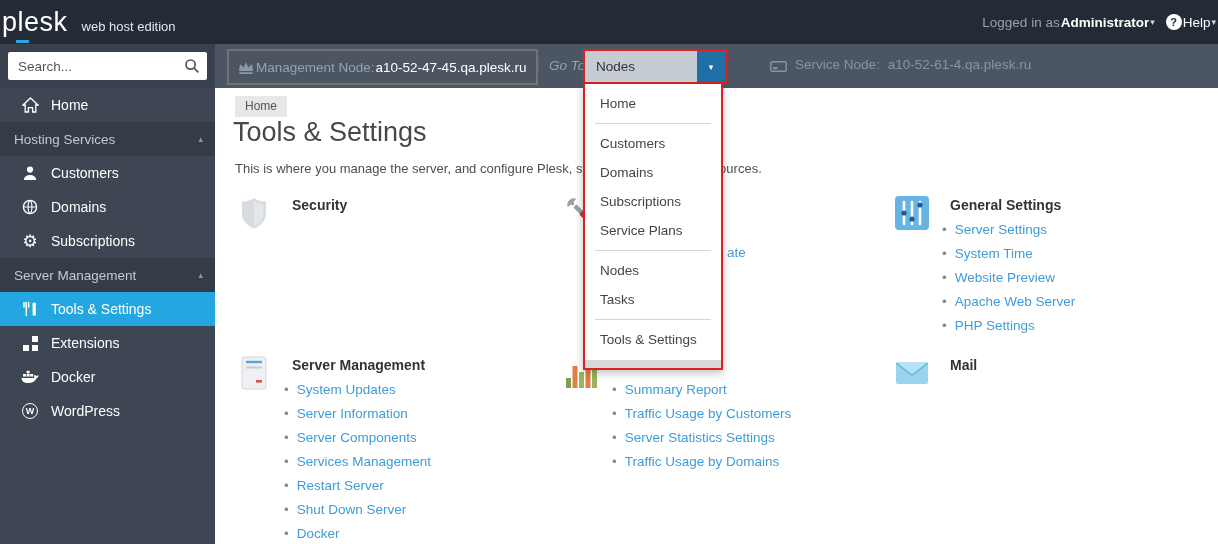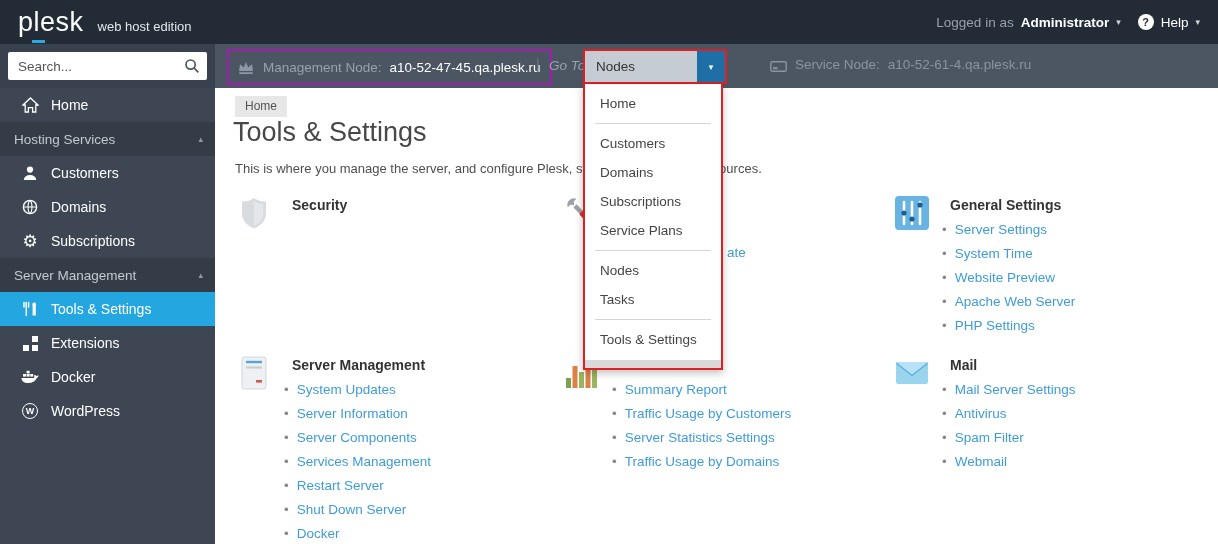--- a/index.html
+++ b/index.html
@@ -2,45 +2,45 @@
 <html><head>
 <meta charset="utf-8">
 <style>
   * { margin:0; padding:0; box-sizing:border-box; }
   html,body { background:#fff; }
   body { font-family:"Liberation Sans","DejaVu Sans",sans-serif; }
   #screen { position:relative; width:1218px; height:544px; overflow:hidden; background:#fff; }
 
   
   .topbar { position:absolute; left:0; top:0; width:1218px; height:44px; background:#222b36;
-            display:flex; align-items:center; justify-content:space-between; padding:0 18px; }
+            display:flex; align-items:center; justify-content:space-between; padding:0 2px; }
   .brand { display:flex; align-items:baseline; position:relative; }
   .logo { color:#fff; font-size:27px; font-weight:300; letter-spacing:.5px; line-height:1; }
   .logo-underline { position:absolute; left:14px; top:31px; width:13px; height:3px; background:#28a9e0; }
   .edition { color:#e3e7ea; font-size:13px; margin-left:14px; }
-  .topbar-right { display:flex; align-items:center; gap:7px; font-size:13.5px; }
+  .topbar-right { display:flex; align-items:center; gap:1px; font-size:13.5px; }
   .muted { color:#98a1ac; }
   .user { color:#fff; font-weight:700; }
   .caret-down { color:#cfd5da; font-size:9px; }
   .help-circle { width:16px; height:16px; border-radius:50%; background:#fff; color:#222b36;
                  font-size:11px; font-weight:700; display:flex; align-items:center; justify-content:center; margin-left:10px; }
   .help-label { color:#fff; }
 
   
   .nodebar { position:absolute; left:0; top:44px; width:1218px; height:44px; background:#4c5663; }
   .search-area { position:absolute; left:0; top:44px; width:215px; height:44px; background:#39414e;
                  display:flex; align-items:center; padding:0 8px; }
   .search-wrap { position:relative; width:199px; }
   .search-wrap input { width:199px; height:28px; border:none; border-radius:2px; background:#fff;
                        font-family:inherit; font-size:13.5px; color:#333; padding:0 28px 0 10px; outline:none; }
   .search-wrap input::placeholder { color:#555; opacity:1; }
   .search-icon { position:absolute; right:7px; top:6px; }
 
-  .mgmt-box { position:absolute; left:227px; top:49px; height:36px; border:2px solid #a21caf;
-              display:flex; align-items:center; padding:0 10px 0 8px; gap:8px; font-size:13.5px; white-space:nowrap; }
+  .mgmt-box { position:absolute; left:227px; top:49px; height:36px; border:2px solid #737373;
+              display:flex; align-items:center; padding:0 10px 0 8px; gap:1px; font-size:13.5px; white-space:nowrap; }
   .mgmt-value { color:#fff; }
   .pipe { position:absolute; left:536px; top:56px; color:#6d7682; font-size:14px; }
   .goto-label { position:absolute; left:549px; top:58px; color:#98a1ac; font-size:13.5px;font-style:italic; }
 
   .service { position:absolute; left:762px; top:57px; display:flex; align-items:flex-end; gap:8px;
              color:#8a93a1; font-size:13.5px; white-space:nowrap;margin-left:8px; }
 
   
   .goto-complex { position:absolute; left:583px; top:49px; z-index:30; }
   .node-select { width:144px; height:35px; border:2px solid #e02020; display:flex; cursor:pointer; }
@@ -347,26 +347,20 @@
   <div class="section" style="left:895px; top:356px;">
     <div class="sec-icon">
       <svg width="34" height="34" viewBox="0 0 34 34">
           <rect x="1" y="6" width="32" height="22" rx="2" fill="#9bd4ef"></rect>
           <path d="M1.5 7 L17 19 L32.5 7" fill="none" stroke="#5fb3dc" stroke-width="2"></path>
           <path d="M1 6 h32 l-16 12.5 Z" fill="#b7e2f5"></path>
         </svg>
     </div>
     <div>
       <div class="sec-title">Mail</div>
-      <ul class="sec-links">
-        <li><span class="bullet">•</span><a>Mail Server Settings</a></li>
-        <li><span class="bullet">•</span><a>Antivirus</a></li>
-        <li><span class="bullet">•</span><a>Spam Filter</a></li>
-        <li><span class="bullet">•</span><a>Webmail</a></li>
-      </ul>
     </div>
   </div>
 
   <div class="goto-complex">
     <div class="node-select">
       <div class="node-select-value">Nodes</div>
       <div class="node-select-btn">
           <span>▾</span>
         </div>
     </div>

